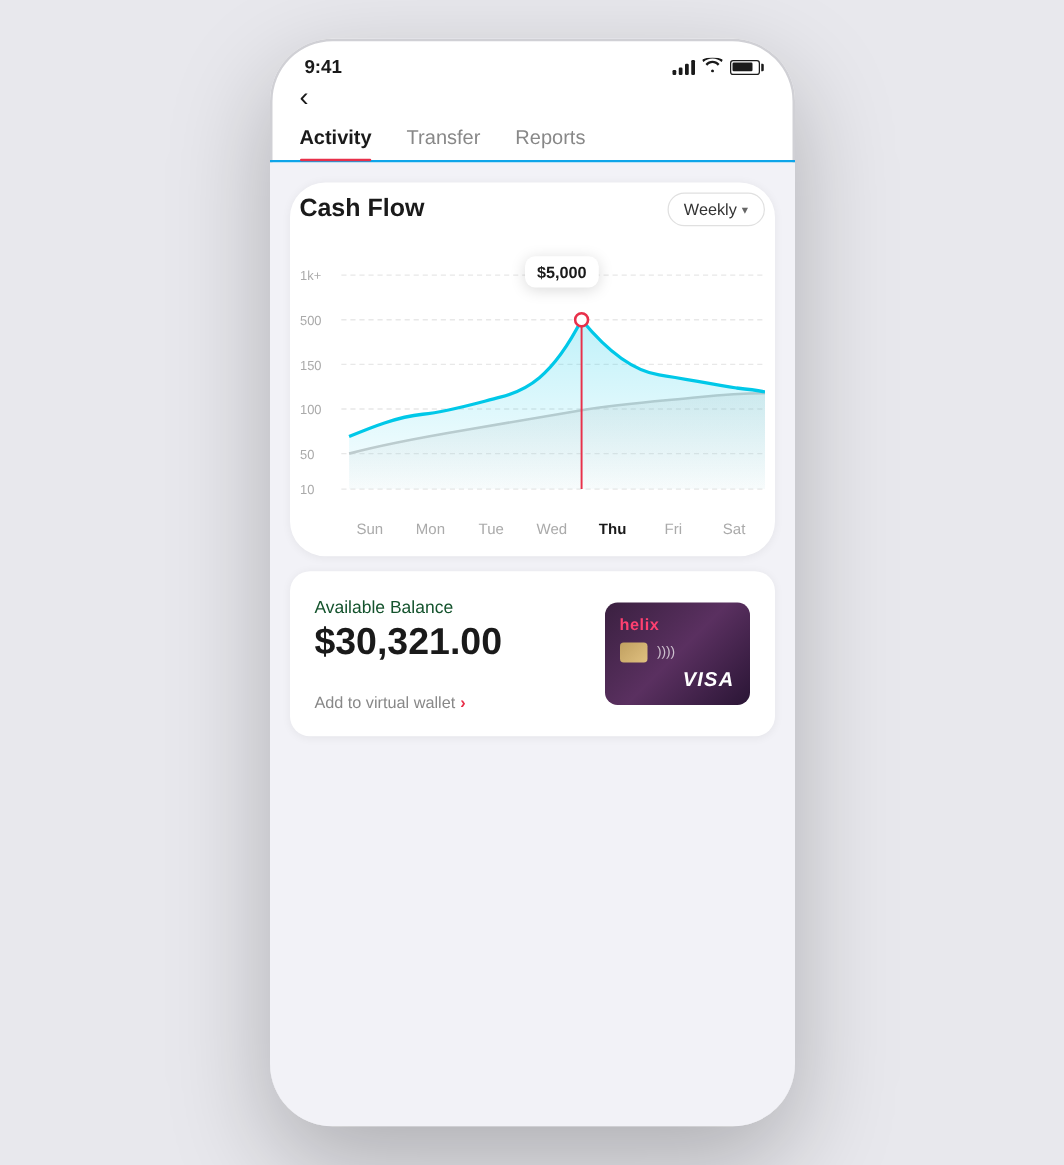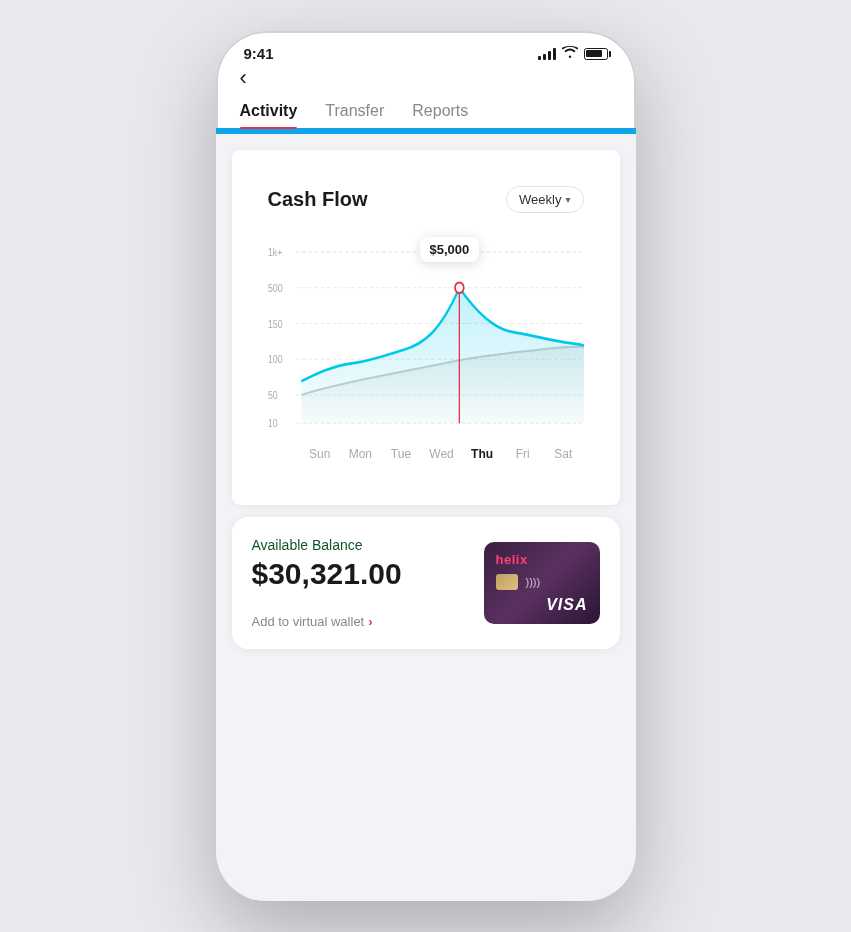--- a/index.html
+++ b/index.html
@@ -115,21 +115,21 @@
     .page-title {
       font-size: 18px;
       font-weight: 700;
       color: #1a1a1a;
     }
 
     
     .tabs {
       display: flex;
       padding: 0 24px;
-      border-bottom: 6px solid #0ea5e9;
+      border-bottom: 2px solid #0ea5e9;
       flex-shrink: 0;
       text-align: right;
     }
 
     .tab {
       padding: 8px 0;
       margin-right: 28px;
       font-size: 16px;
       color: #888;
       cursor: pointer;
@@ -156,22 +156,22 @@
     .content {
       flex: 1;
       overflow-y: auto;
       padding: 16px;
       background: #f2f2f7;
     }
 
     
     .card {
       background: #ffffff;
-      border-radius: 8px;
-      padding: 36px;
+      border-radius: 28px;
+      padding: 8px;
       margin-bottom: 12px;
       box-shadow: 0 1px 8px rgba(0,0,0,0.06);
     }
 
     .card-header {
       display: flex;
       justify-content: space-between;
       align-items: center;
       margin-bottom: 16px;
     }

